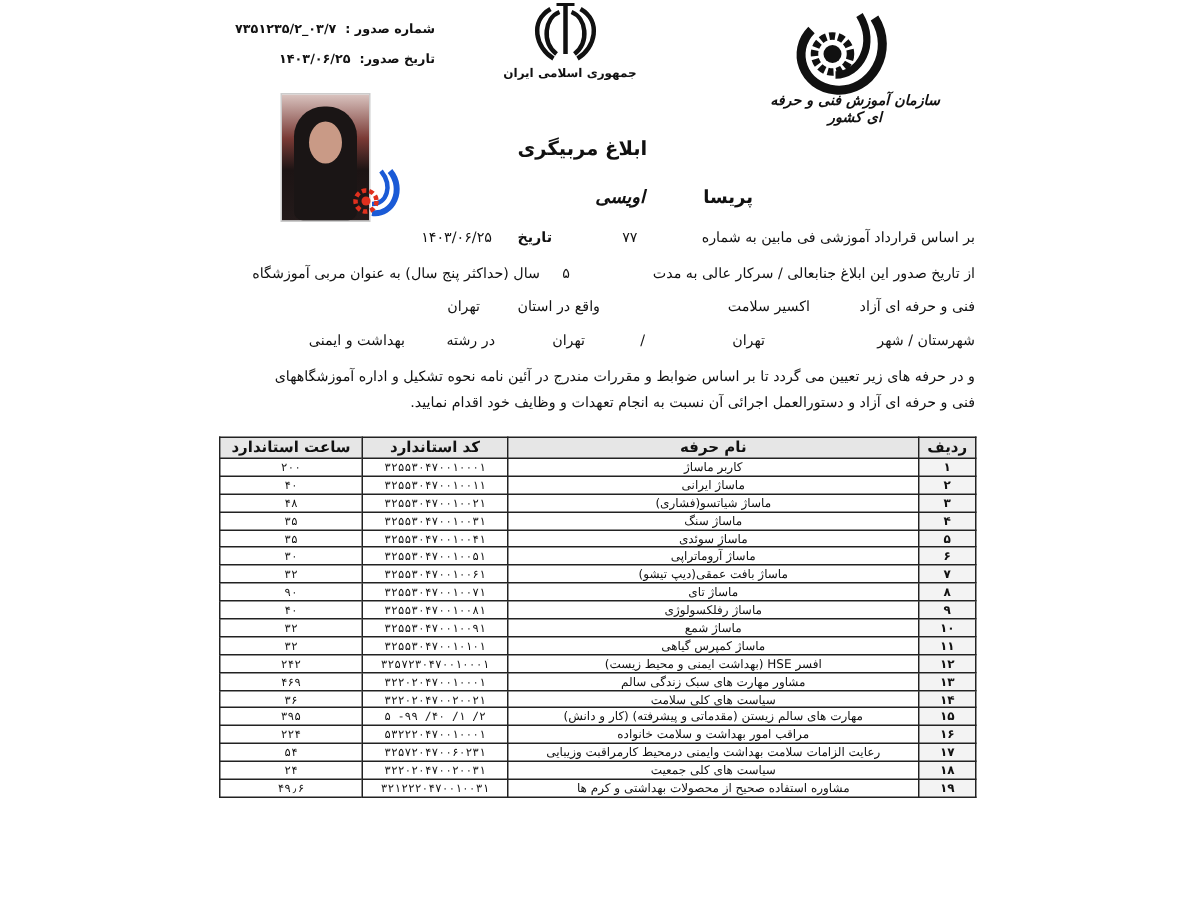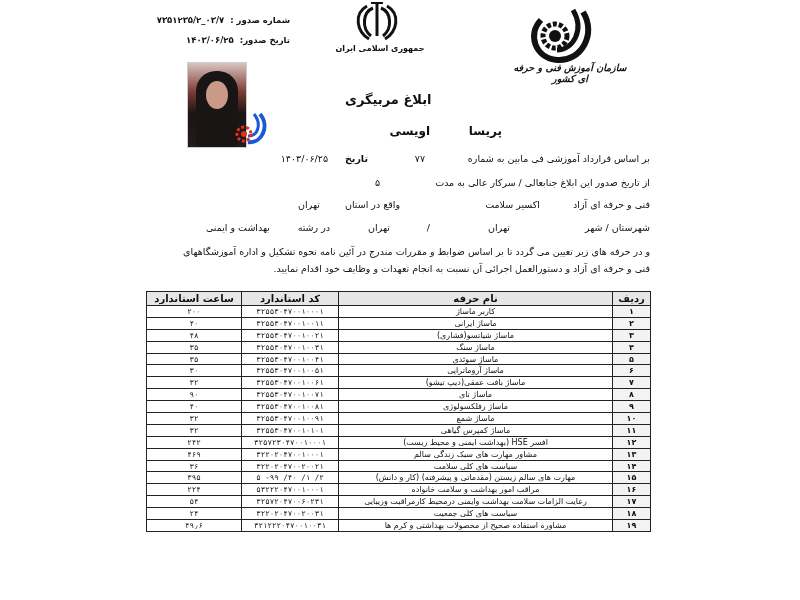--- a/index.html
+++ b/index.html
@@ -73,33 +73,34 @@
   <circle cx="12" cy="24" r="7" fill="none" stroke="#e0301e" stroke-width="3" stroke-dasharray="3 2"></circle>
   <circle cx="12" cy="24" r="3" fill="#e0301e"></circle>
 </svg>
 
 <div class="title">ابلاغ مربیگری</div>
 
 <div class="line big" style="left:380px; top:124px; width:270px; height:16px;">
   <span class="seg" style="right:148px;padding-left:34px;">پریسا</span>
 </div>
 <div class="line big" style="left:380px; top:124px; width:50px; height:16px;">
-  <span class="seg" style="right:0;">اویسی</span>
+  <span class="seg" style="right:0;font-style:italic;">اویسی</span>
 </div>
 
 <div class="line" style="left:280px; top:153px; width:370px; height:14px;">
   <span class="seg" style="right:0;">بر اساس قرارداد آموزشی فی مابین به شماره</span>
   <span class="seg" style="right:225px;">۷۷</span>
   <span class="seg" style="right:282px;font-weight:bold;">تاریخ</span>
   <span class="seg" style="right:322px;">۱۴۰۳/۰۶/۲۵</span>
 </div>
 
 <div class="line" style="left:180px; top:177px; width:470px; height:14px;">
   <span class="seg" style="right:0;">از تاریخ صدور این ابلاغ جنابعالی / سرکار عالی به مدت</span>
   <span class="seg" style="right:270px;">۵</span>
+  <span class="seg" style="right:290px;">سال (حداکثر پنج سال) به عنوان مربی آموزشگاه</span>
 </div>
 
 <div class="line" style="left:180px; top:199px; width:470px; height:14px;">
   <span class="seg" style="right:0;">فنی و حرفه ای آزاد</span>
   <span class="seg" style="right:110px;">اکسیر سلامت</span>
   <span class="seg" style="right:250px;margin-left:21px;">واقع در استان</span>
   <span class="seg" style="right:330px;">تهران</span>
 </div>
 
 <div class="line" style="left:180px; top:222px; width:470px; height:14px;">

